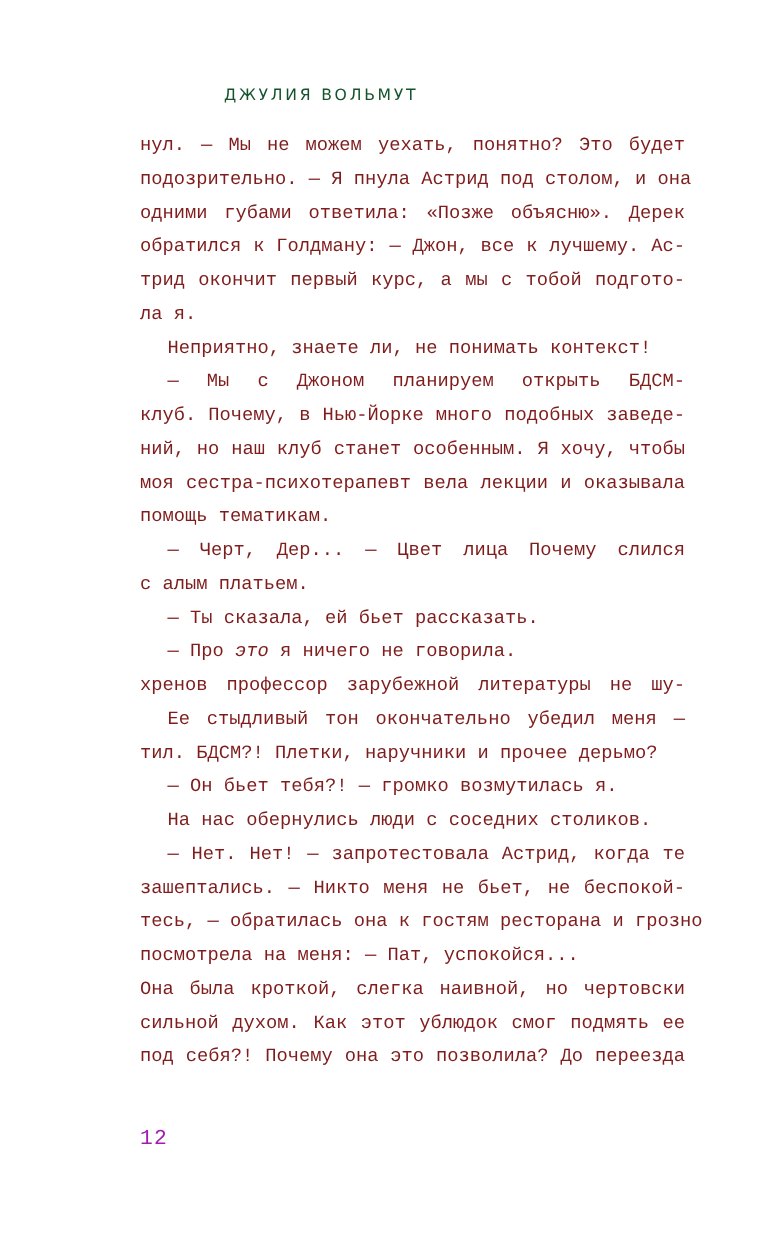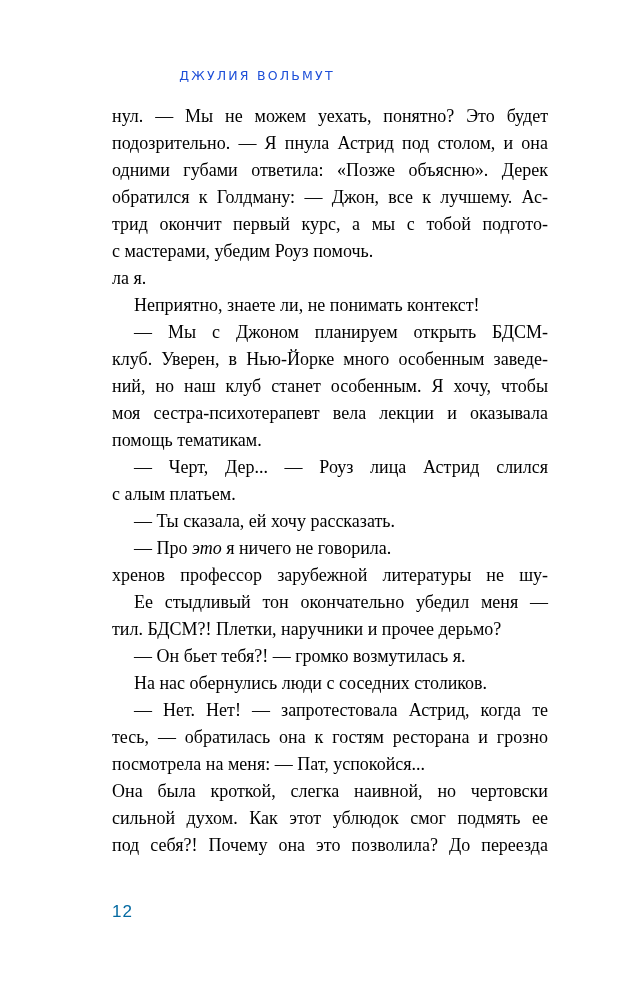--- a/index.html
+++ b/index.html
@@ -1,62 +1,62 @@
 <!DOCTYPE html>
 <html><head>
   <meta charset="utf-8">
   <style>
     html, body { margin: 0; padding: 0; background: #ffffff; }
     body { width: 618px; height: 1000px; position: relative; overflow: hidden; color: #222; }
     .running-head {
       position: absolute; top: 68px; left: 0; width: 514px; text-align: center;
-      font-family: "DejaVu Sans", sans-serif; font-size: 12.5px; letter-spacing: 2.2px; color: #1d4ed8;
+      font-family: "DejaVu Sans", sans-serif; font-size: 12.5px; letter-spacing: 2.2px; color: #14532d;
     }
     .text-block {
       position: absolute; top: 103px; left: 112px; width: 436px;
-      font-family: Liberation Serif, serif; font-size: 18px; line-height: 27px; color: #000000;
+      font-family: Liberation Mono, monospace; font-size: 15px; line-height: 27px; color: #7f1d1d;
     }
     .line { display: block; height: 27px; white-space: nowrap; text-align: justify; text-align-last: justify; }
     .line.indent { padding-left: 22px; }
     .line.last { text-align-last: left; }
     .line em { font-style: italic; }
     .folio {
       position: absolute; top: 902px; left: 112px;
-      font-family: Liberation Sans, sans-serif; font-size: 17px; color: #0369a1; letter-spacing: 1px;
+      font-family: Liberation Mono, monospace; font-size: 17px; color: #a21caf; letter-spacing: 1px;
     }
   </style>
 </head>
 <body>
 
 <div class="running-head">ДЖУЛИЯ ВОЛЬМУТ</div>
 
 <div class="text-block" id="text-block">
     <span class="line">нул. — Мы не можем уехать, понятно? Это будет</span>
     <span class="line">подозрительно. — Я пнула Астрид под столом, и она</span>
     <span class="line">одними губами ответила: «Позже объясню». Дерек</span>
     <span class="line">обратился к Голдману: — Джон, все к лучшему. Ас-</span>
     <span class="line">трид окончит первый курс, а мы с тобой подгото-</span>
-    <span class="line last">с мастерами, убедим Роуз помочь.</span>
     <span class="line last">ла я.</span>
     <span class="line indent last">Неприятно, знаете ли, не понимать контекст!</span>
     <span class="line indent">— Мы с Джоном планируем открыть БДСМ-</span>
-    <span class="line">клуб. Уверен, в Нью-Йорке много особенным заведе-</span>
+    <span class="line">клуб. Почему, в Нью-Йорке много подобных заведе-</span>
     <span class="line">ний, но наш клуб станет особенным. Я хочу, чтобы</span>
     <span class="line">моя сестра-психотерапевт вела лекции и оказывала</span>
     <span class="line last">помощь тематикам.</span>
-    <span class="line indent">— Черт, Дер... — Роуз лица Астрид слился</span>
+    <span class="line indent">— Черт, Дер... — Цвет лица Почему слился</span>
     <span class="line last">с алым платьем.</span>
-    <span class="line indent last">— Ты сказала, ей хочу рассказать.</span>
+    <span class="line indent last">— Ты сказала, ей бьет рассказать.</span>
     <span class="line indent last"><span style="white-space: pre;">— Про </span><em style="white-space: pre;">это</em><span style="white-space: pre;"> я ничего не говорила.</span></span>
     <span class="line">хренов профессор зарубежной литературы не шу-</span>
     <span class="line indent">Ее стыдливый тон окончательно убедил меня —</span>
     <span class="line last">тил. БДСМ?! Плетки, наручники и прочее дерьмо?</span>
     <span class="line indent last">— Он бьет тебя?! — громко возмутилась я.</span>
     <span class="line indent last">На нас обернулись люди с соседних столиков.</span>
     <span class="line indent">— Нет. Нет! — запротестовала Астрид, когда те</span>
+    <span class="line">зашептались. — Никто меня не бьет, не беспокой-</span>
     <span class="line">тесь, — обратилась она к гостям ресторана и грозно</span>
     <span class="line last">посмотрела на меня: — Пат, успокойся...</span>
     <span class="line">Она была кроткой, слегка наивной, но чертовски</span>
     <span class="line">сильной духом. Как этот ублюдок смог подмять ее</span>
     <span class="line">под себя?! Почему она это позволила? До переезда</span>
   </div>
 
 <div class="folio">12</div>
 
 </body></html>

